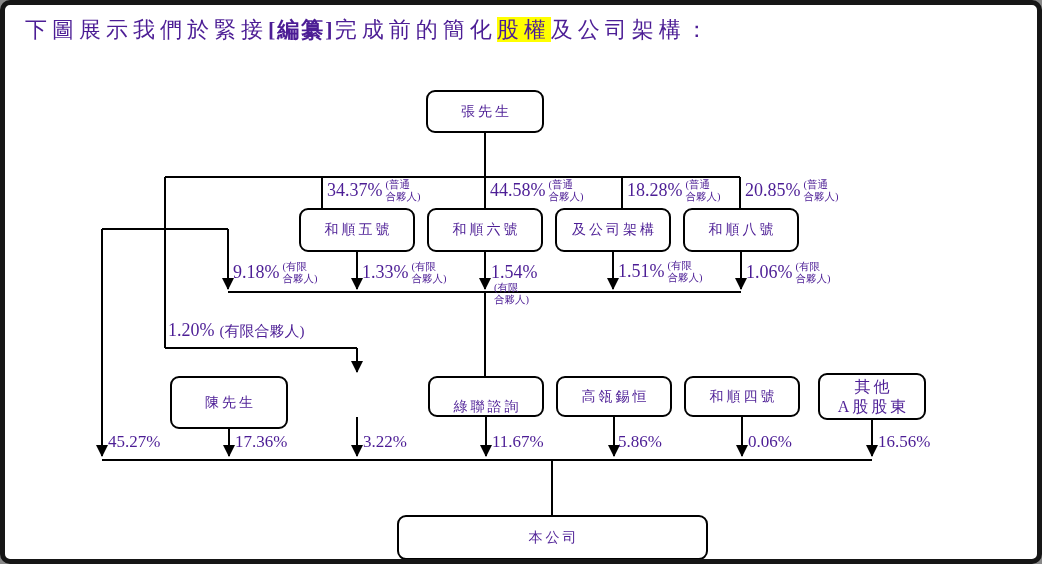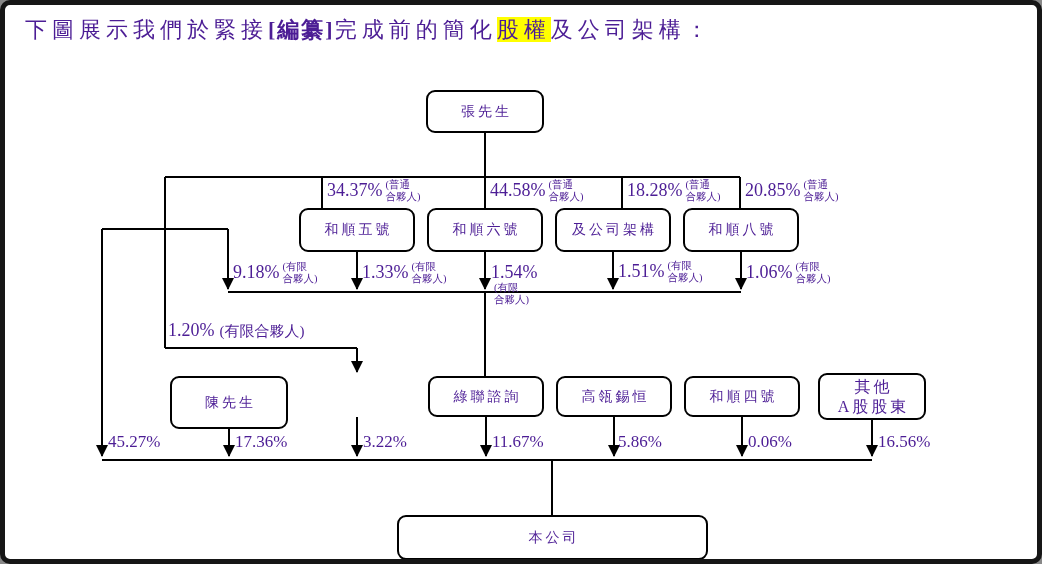--- a/index.html
+++ b/index.html
@@ -98,21 +98,21 @@
   <div class="box" style="left:550px;top:203px;width:116px;height:44px;">
     <span>及公司架構</span>
   </div>
   <div class="box" style="left:678px;top:203px;width:116px;height:44px;">
     <span>和順八號</span>
   </div>
 
   <div class="box" style="left:165px;top:371px;width:118px;height:53px;">
     <span>陳先生</span>
   </div>
-  <div class="box" style="left:423px;top:371px;width:116px;height:41px;">
+  <div class="box" style="left:423px;top:371px;width:116px;height:41px;justify-content:flex-end;">
     <span>綠聯諮詢</span>
   </div>
   <div class="box" style="left:551px;top:371px;width:116px;height:41px;">
     <span>高瓴錫恒</span>
   </div>
   <div class="box" style="left:679px;top:371px;width:116px;height:41px;">
     <span>和順四號</span>
   </div>
   <div class="box" style="left:813px;top:368px;width:108px;height:47px;font-size:16px;line-height:1.2;">
     <span>其他</span>

